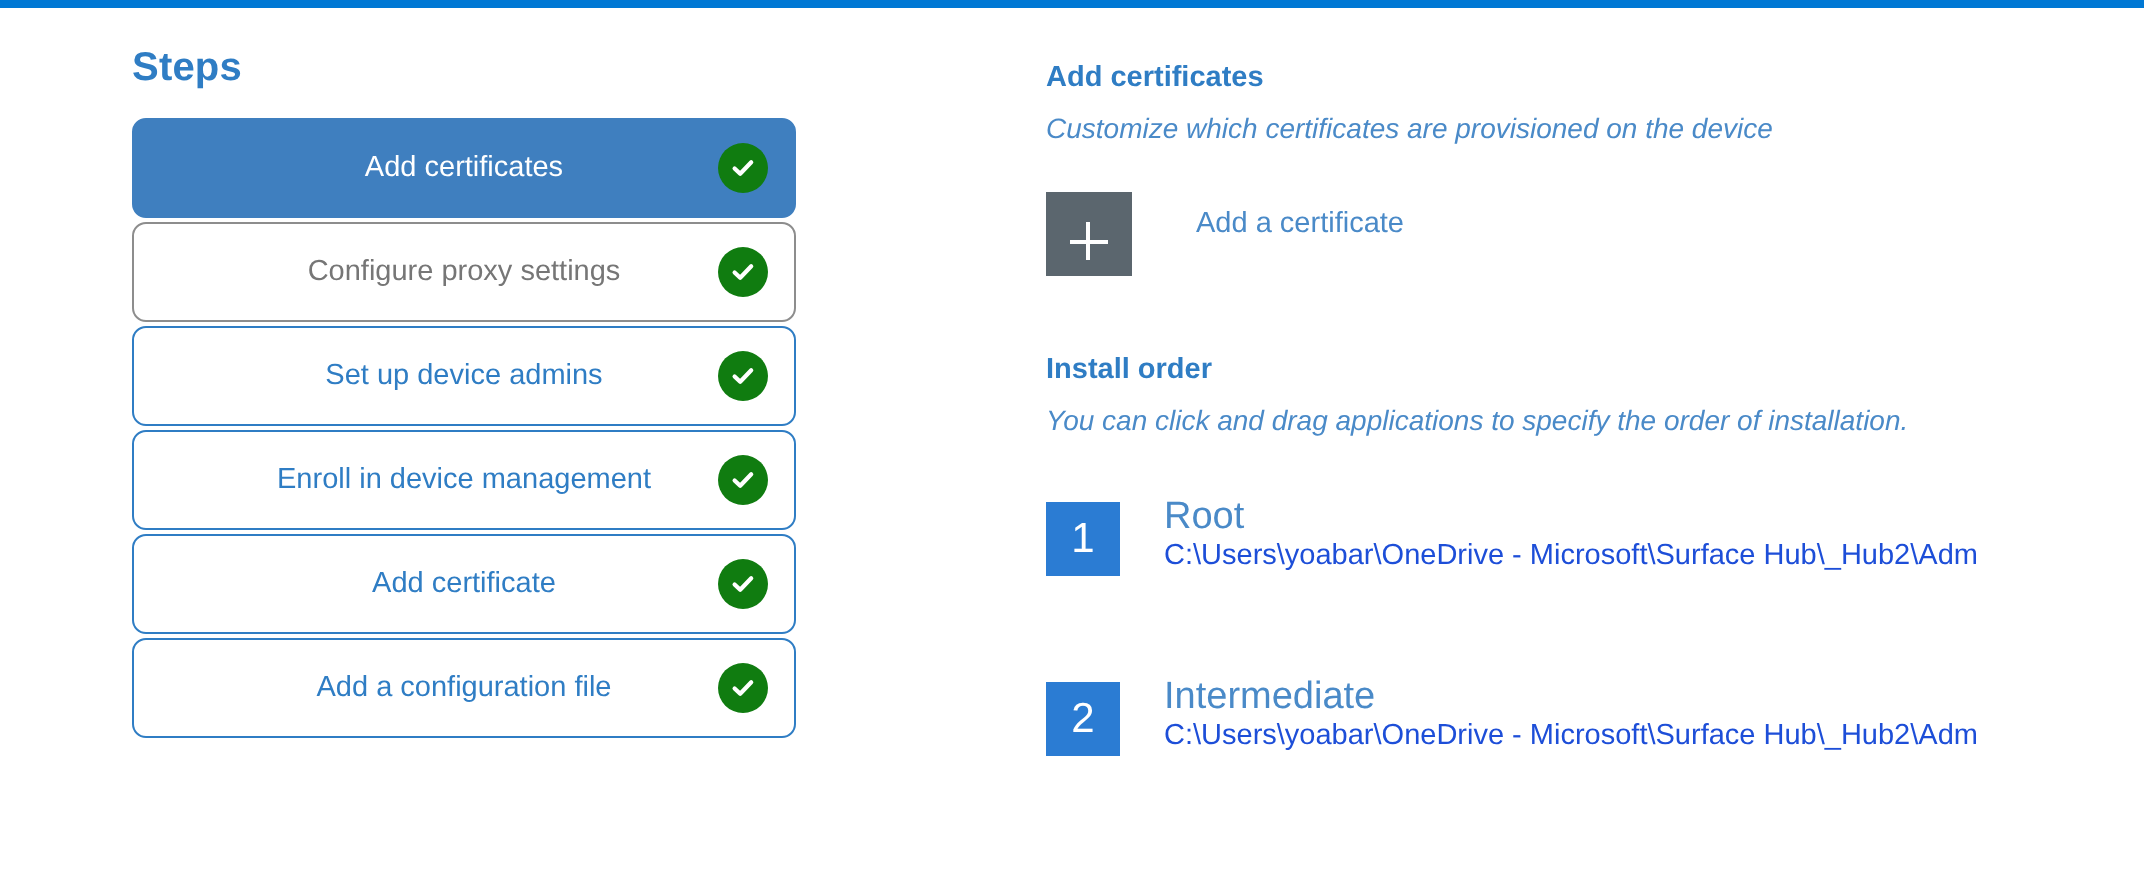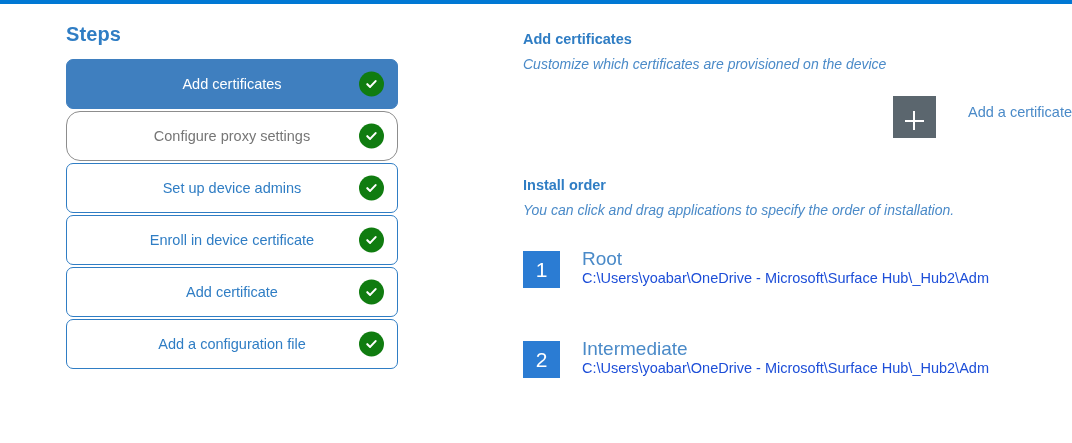--- a/index.html
+++ b/index.html
@@ -79,21 +79,20 @@
   .step-btn.is-active {
     background: #3f7fbf;
     border-color: #3f7fbf;
   }
   .step-btn.is-active .step-label {
     color: #ffffff;
   }
   
   .step-btn.is-muted {
     border-color: #8d8d8d;
-    border-radius: 14px;
   }
   .step-btn.is-muted .step-label {
     color: #767676;
   }
 
   
   .check-badge {
     position: absolute;
     right: 13px;
     top: 50%;
@@ -130,21 +129,20 @@
     line-height: 18px;
     margin: 7px 0 0 0;
     font-style: italic;
   }
 
   
   .add-cert-row {
     display: flex;
     align-items: flex-start;
     margin-top: 23px;
-    justify-content: flex-end;
   }
   .plus-tile {
     width: 43px;
     height: 42px;
     background: #5b666e;
     position: relative;
     flex: 0 0 auto;
     cursor: pointer;
   }
   .plus-tile .plus-v,
@@ -247,21 +245,21 @@
       <div class="step-btn">
         <span class="step-label">Set up device admins</span>
         <span class="check-badge">
           <svg width="15" height="15" viewBox="0 0 15 15">
               <path d="M3.3 7.7 L6.1 10.4 L11.6 4.6" fill="none" stroke="#ffffff" stroke-width="2.1" stroke-linecap="round" stroke-linejoin="round"></path>
             </svg>
         </span>
       </div>
 
       <div class="step-btn">
-        <span class="step-label">Enroll in device certificate</span>
+        <span class="step-label">Enroll in device management</span>
         <span class="check-badge">
           <svg width="15" height="15" viewBox="0 0 15 15">
               <path d="M3.3 7.7 L6.1 10.4 L11.6 4.6" fill="none" stroke="#ffffff" stroke-width="2.1" stroke-linecap="round" stroke-linejoin="round"></path>
             </svg>
         </span>
       </div>
 
       <div class="step-btn">
         <span class="step-label">Add certificate</span>
         <span class="check-badge">

